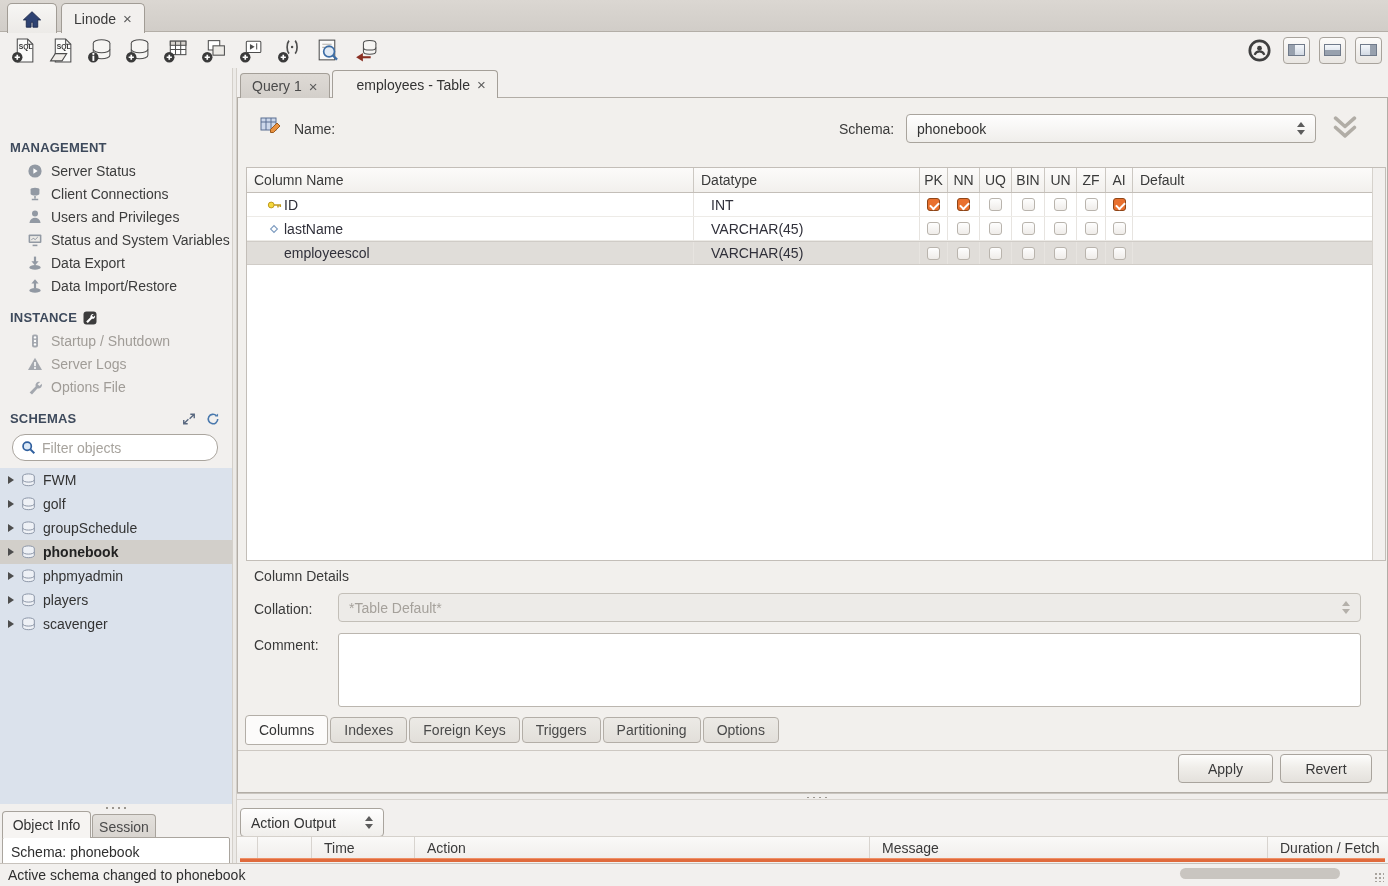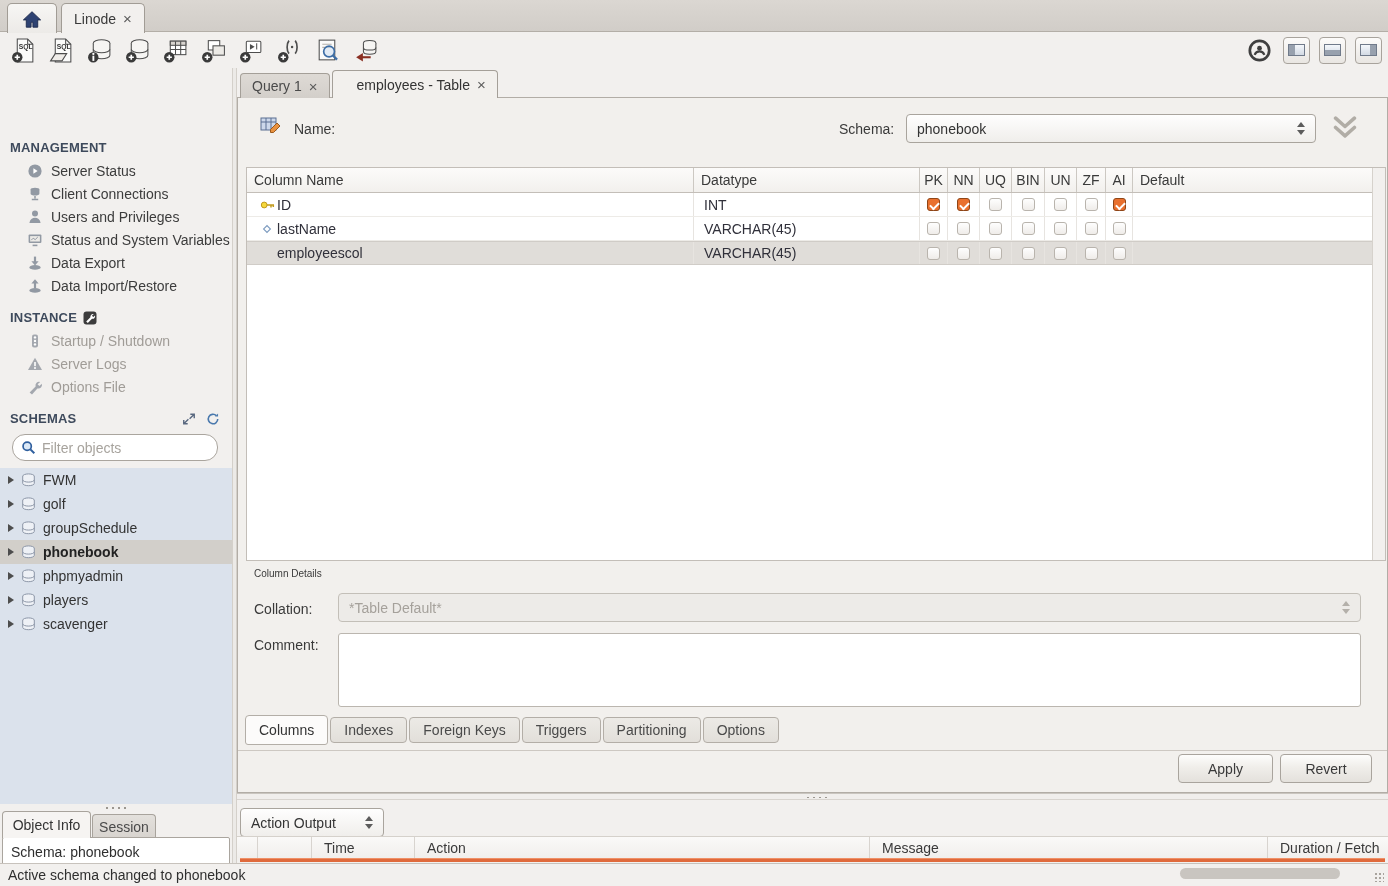--- a/index.html
+++ b/index.html
@@ -85,34 +85,34 @@
   .combo.disabled .spin-up { border-bottom-color:#b4b0aa; } .combo.disabled .spin-dn { border-top-color:#b4b0aa; }
   .dbl-chevron { position:absolute; left:1093px; top:18px; }
 
   
   .grid { position:absolute; left:8px; top:69px; width:1140px; height:394px; background:#fff; border:1px solid #c3beb8; display:flex; }
   .grid-main { width:1125px; }
   .grid-vscroll { width:13px; background:#f2f0ee; border-left:1px solid #d6d2cc; }
   .ghead { display:flex; height:25px; background:linear-gradient(#fcfbfa,#f2f0ed); border-bottom:1px solid #c3beb8; }
   .ghead .gc { display:flex; align-items:center; font-size:14px; color:#3a3a3a; border-right:1px solid #ccc8c2; padding-left:7px; }
   .grow { display:flex; height:24px; border-bottom:1px solid #edebe7; background:#fff; }
-  .grow .gc { display:flex; align-items:center; border-right:1px solid #e7e4e0; padding-left:10px; font-size:14px; color:#30303a; }
+  .grow .gc { display:flex; align-items:center; border-right:1px solid #e7e4e0; padding-left:17px; font-size:14px; color:#30303a; }
   .grow.selected { background:#e0ddd9; border-top:1px solid #d0ccc7; border-bottom:1px solid #d0ccc7; }
   .c-name { width:447px; } .c-type { width:226px; }
   .c-pk{width:28px;} .c-nn{width:32px;} .c-uq{width:32px;} .c-bin{width:33px;} .c-un{width:32px;} .c-zf{width:29px;} .c-ai{width:27px;}
   .c-def { flex:1; border-right:none !important; }
   .gc.cbcell { justify-content:center; padding-left:0; }
   .icon-slot { width:20px; display:flex; align-items:center; }
   .cb { position:relative; width:13px; height:13px; border:1px solid #b9b4ad; border-radius:3px; background:linear-gradient(#fefefe,#efece9); }
   .cb.checked { background:#e9702e; border-color:#8f4517; }
   .cb.checked::after { content:""; position:absolute; left:2px; top:2.5px; width:7px; height:4px;
     border-left:2px solid #fff; border-bottom:2px solid #fff; transform:rotate(-45deg); }
 
   
-  .cd-title { position:absolute; left:16px; top:470px; font-size:10px; color:#3a3a3a; }
+  .cd-title { position:absolute; left:16px; top:470px; font-size:14px; color:#3a3a3a; }
   .cd-collation-lbl { left:16px; top:503px; }
   .cd-comment-lbl { left:16px; top:539px; }
   .comment-area { position:absolute; left:100px; top:535px; width:1023px; height:74px; background:#fff;
     border:1px solid #bbb6af; border-radius:3px; resize:none; outline:none; font:14px "Liberation Sans",sans-serif; }
 
   
   .btabs { position:absolute; left:7px; top:617px; height:30px; display:flex; align-items:flex-start; gap:2px; }
   .btab { padding:0 13px; height:26px; display:flex; align-items:center; font-size:14px; color:#4a4a4a;
     background:linear-gradient(#eceae6,#e2dfda); border:1px solid #b3aea7; border-radius:4px; margin-top:2px; }
   .btab.active { background:#fcfbfa; height:30px; margin-top:0; color:#333; border-radius:4px 4px 3px 3px; }

